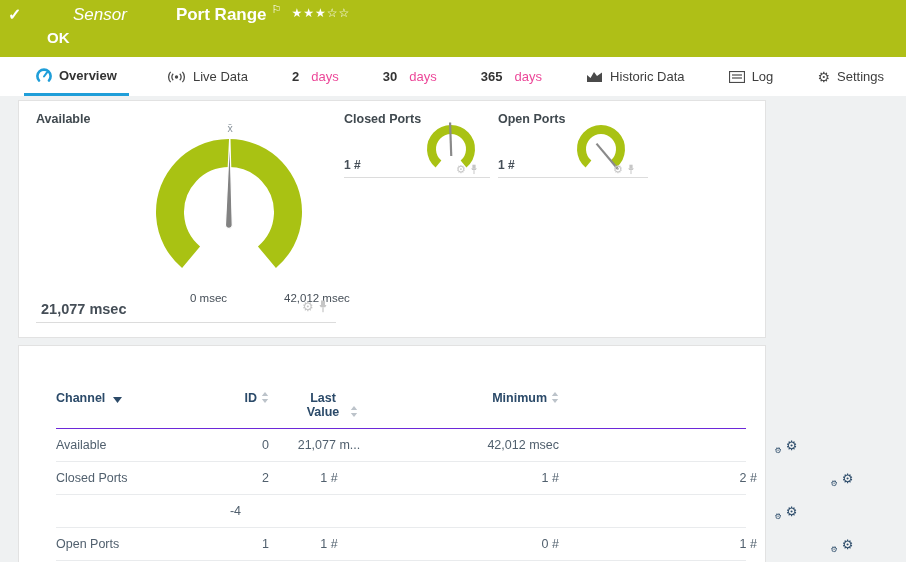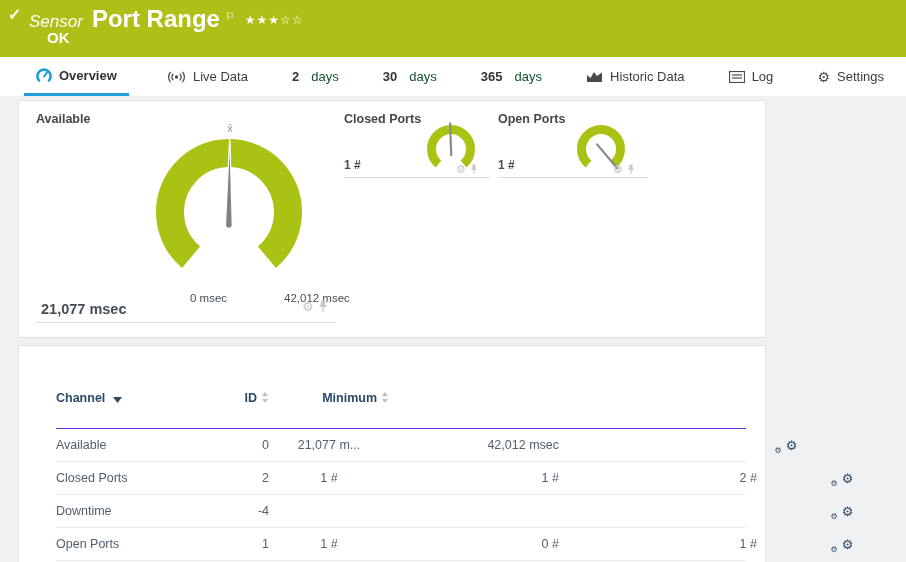--- a/index.html
+++ b/index.html
@@ -3,32 +3,32 @@
 <meta charset="utf-8">
 <style>
   * { margin:0; padding:0; box-sizing:border-box; }
   body { font-family:"Liberation Sans", sans-serif; }
   .page { position:relative; width:906px; height:562px; background:#eff1f2; overflow:hidden; }
 
   
   .topbar { position:relative; height:57px; background:#afbf17; color:#fff; }
   .check { position:absolute; left:8px; top:5px; font-size:16px; font-weight:bold; }
   .title-line { position:absolute; left:29px; top:5px; display:flex; align-items:baseline; }
-  .sensor-kind { font-style:italic; font-size:17px; margin-right:9px; }
-  .sensor-name { font-weight:bold; font-size:24px; }
+  .sensor-kind { font-style:italic; font-size:17px; margin-right:9px;margin-left:44px; }
+  .sensor-name { font-weight:bold; font-size:17px;margin-left:40px; }
   .flag { font-size:11px; margin:0 10px 0 5px; position:relative; top:-7px; }
   .stars { font-size:12px; letter-spacing:1px; position:relative; top:-3px; }
   .status-ok { position:absolute; left:47px; top:29px; font-size:15px; font-weight:bold; }
 
   
   .tabbar { height:39px; background:#ffffff; display:flex; justify-content:space-between; align-items:stretch; padding:0 16px 0 24px; }
   .tab { display:flex; align-items:center; gap:7px; font-size:13px; color:#3d3d3d; cursor:pointer; padding:0 6px; }
   .tab.active { border-bottom:3px solid #1f9ed9; font-weight:bold; color:#333; padding:0 12px; }
   .tab .num { font-weight:bold; color:#333; margin-right:5px; }
-  .tab .days { color:#14532d; }
+  .tab .days { color:#ec4899; }
   .tab svg, .tab .glyph { flex:0 0 auto; }
   .glyph { font-size:14px; color:#4a4a4a; line-height:1; }
 
   
   .card { position:absolute; left:18px; width:748px; background:#fff; border:1px solid #e2e2e2; }
   .card1 { top:100px; height:238px; }
   .card2 { top:345px; height:230px; }
 
   .panel-title { position:absolute; font-size:12.5px; font-weight:bold; color:#40494f; }
   .gauge-label { position:absolute; font-size:11.5px; color:#454e57;padding-left:29px; }
@@ -184,20 +184,26 @@
           <svg class="sorticon" width="9" height="6" viewBox="0 0 9 6">
             <path d="M0 0 H9 L4.5 6 Z" fill="#2c4a68"></path>
           </svg>
         </div>
         <div class="c-right">
           <span>ID</span><svg class="sorticon" width="8" height="11" viewBox="0 0 8 11">
               <path d="M4 0 L7.2 4 H0.8 Z" fill="#bcc3ca"></path>
               <path d="M4 11 L7.2 7 H0.8 Z" fill="#bcc3ca"></path>
             </svg>
         </div>
+        <div class="c-center">
+          <span class="hdr-wrap">Last Value</span><svg class="sorticon" width="8" height="11" viewBox="0 0 8 11">
+              <path d="M4 0 L7.2 4 H0.8 Z" fill="#bcc3ca"></path>
+              <path d="M4 11 L7.2 7 H0.8 Z" fill="#bcc3ca"></path>
+            </svg>
+        </div>
         <div class="c-right">
           <span>Minimum</span><svg class="sorticon" width="8" height="11" viewBox="0 0 8 11">
               <path d="M4 0 L7.2 4 H0.8 Z" fill="#bcc3ca"></path>
               <path d="M4 11 L7.2 7 H0.8 Z" fill="#bcc3ca"></path>
             </svg>
         </div>
         <div></div>
           <div></div>
           <div></div>
       </div>
@@ -217,21 +223,20 @@
         <div class="c-right">2</div>
         <div class="c-center">1 #</div>
         <div class="c-right">1 #</div>
         <div class="c-right">2 #</div>
         <div></div>
         <div class="chansettings"><span class="g2">⚙</span><span class="g1">⚙</span></div>
         <div></div>
       </div>
 
       <div class="trow">
-        <div>Downtime</div>
         <div class="c-right">-4</div>
         <div class="c-center"></div>
         <div class="c-right"></div>
         <div class="c-right"></div>
         <div></div>
         <div class="chansettings"><span class="g2">⚙</span><span class="g1">⚙</span></div>
         <div></div>
       </div>
 
       <div class="trow">

